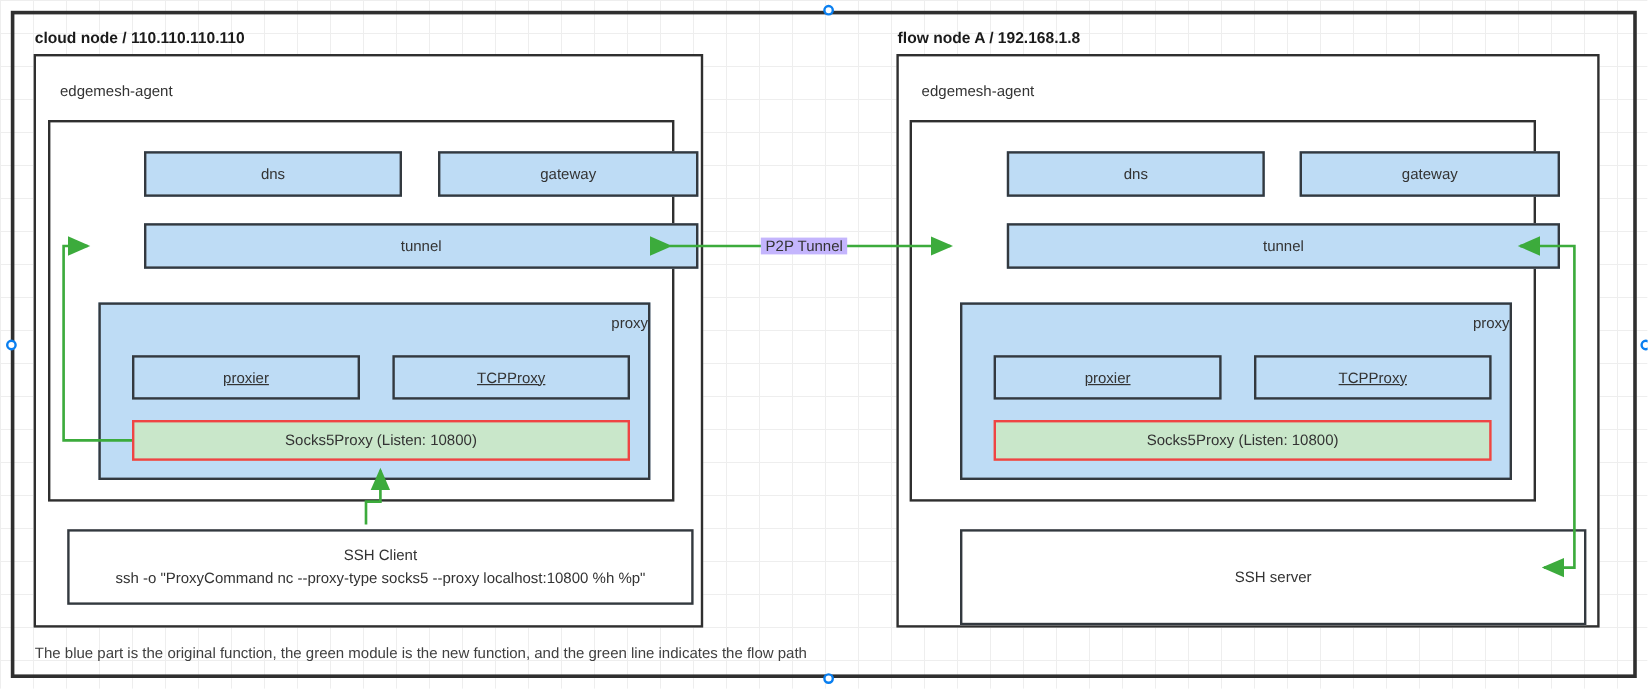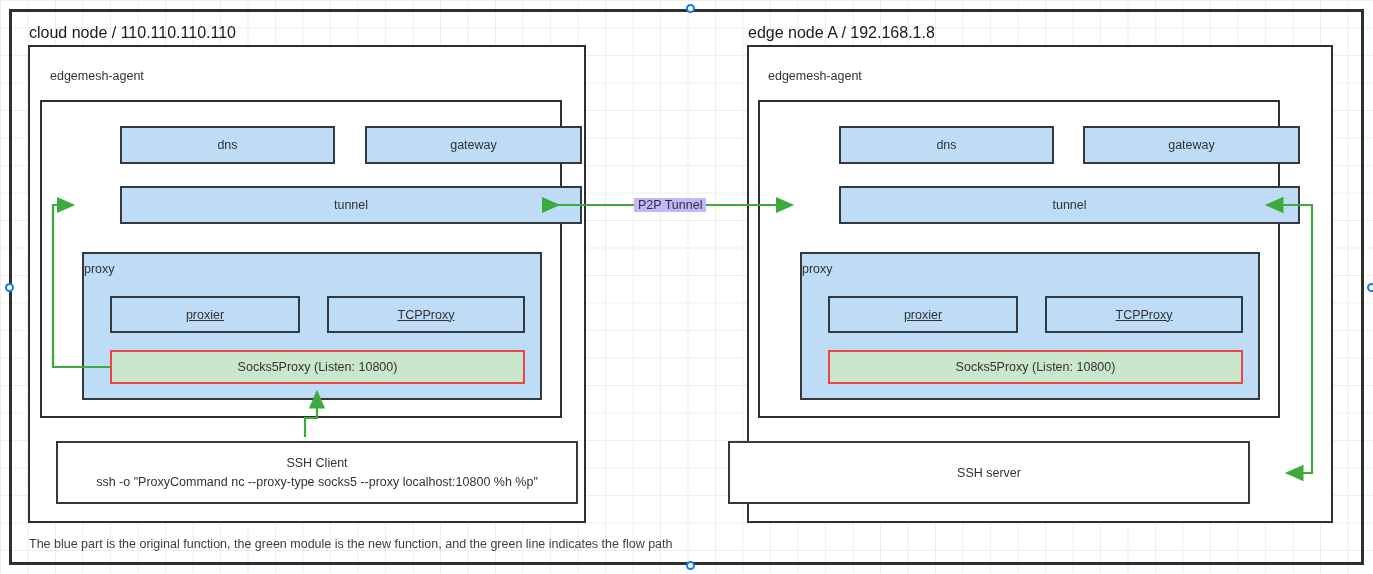--- a/index.html
+++ b/index.html
@@ -46,22 +46,22 @@
     z-index: 40;
   }
   #handle-top    { left: 686px; top: 4px; }
   #handle-bottom { left: 686px; top: 561px; }
   #handle-left   { left: 5px;  top: 283px; }
   #handle-right  { left: 1367px; top: 283px; }
 
   
   .node-title {
     position: absolute;
-    font-size: 16px;
-    font-weight: normal;
+    font-size: 13px;
+    font-weight: bold;
     color: #1a1a1a;
     white-space: nowrap;
   }
   #title-cloud { left: 29px; top: 24px; }
   #title-edge  { left: 748px; top: 24px; }
 
   
   .node-box {
     position: absolute;
     border: 2.5px solid #2f2f2f;
@@ -104,21 +104,21 @@
   
   .proxy-box {
     position: absolute;
     box-sizing: border-box;
     background: #bedcf5;
     border: 2.5px solid #33393f;
   }
   .proxy-label {
     position: absolute;
     top: 8px; left: 0; right: 0;
-    text-align: left;
+    text-align: right;
     font-size: 12.5px;
     color: #333333;
   }
 
   
   .box-multiline {
     flex-direction: column;
     line-height: 1.45;
   }
   .box-multiline span { display: block; }
@@ -179,38 +179,38 @@
 </div>
 <div class="box box-plain" style="left:110px; top:296px; width:190px; height:37px;">proxier</div>
 <div class="box box-plain" style="left:327px; top:296px; width:198px; height:37px;">TCPProxy</div>
 <div class="box box-green" style="left:110px; top:350px; width:415px; height:34px;">Socks5Proxy (Listen: 10800)</div>
 
 <div class="box box-white box-multiline" style="left:56px; top:441px; width:522px; height:63px;">
   <span>SSH Client</span>
   <span>ssh -o "ProxyCommand nc --proxy-type socks5 --proxy localhost:10800 %h %p"</span>
 </div>
 
-<div class="node-title" id="title-edge">edge node A / 192.168.1.8</div>
+<div class="node-title" id="title-edge">flow node A / 192.168.1.8</div>
 <div class="node-box" id="node-edge"></div>
 
 <div class="agent-label" style="left:768px; top:69px;">edgemesh-agent</div>
 <div class="agent-box" style="left:758px; top:100px; width:522px; height:318px;"></div>
 
 <div class="box box-blue" style="left:799px;  top:126px; width:215px; height:38px;">dns</div>
 <div class="box box-blue" style="left:1043px; top:126px; width:217px; height:38px;">gateway</div>
 <div class="box box-blue" style="left:799px;  top:186px; width:461px; height:38px;">tunnel</div>
 
 <div class="proxy-box" style="left:800px; top:252px; width:460px; height:148px;">
   <div class="proxy-label">proxy</div>
 </div>
 <div class="box box-plain" style="left:828px;  top:296px; width:190px; height:37px;">proxier</div>
 <div class="box box-plain" style="left:1045px; top:296px; width:198px; height:37px;">TCPProxy</div>
 <div class="box box-green" style="left:828px;  top:350px; width:415px; height:34px;">Socks5Proxy (Listen: 10800)</div>
 
-<div class="box box-white" style="left:728px; top:441px; width:522px; height:63px;">SSH server</div>
+<div class="box box-white" style="left:800px; top:441px; width:522px; height:80px;">SSH server</div>
 
 <svg id="arrows" viewBox="0 0 1373 574">
   <defs>
     <marker id="ah" markerWidth="9" markerHeight="9" refX="7.5" refY="4" orient="auto">
       <path d="M0,0.3 L8.5,4 L0,7.7 z" fill="#3cab3c"></path>
     </marker>
   </defs>
 
   <g>
     <line x1="558" y1="205" x2="792" y2="205" stroke="#3cab3c" stroke-width="2.2" marker-start="url(#ah)" marker-end="url(#ah)"></line>

